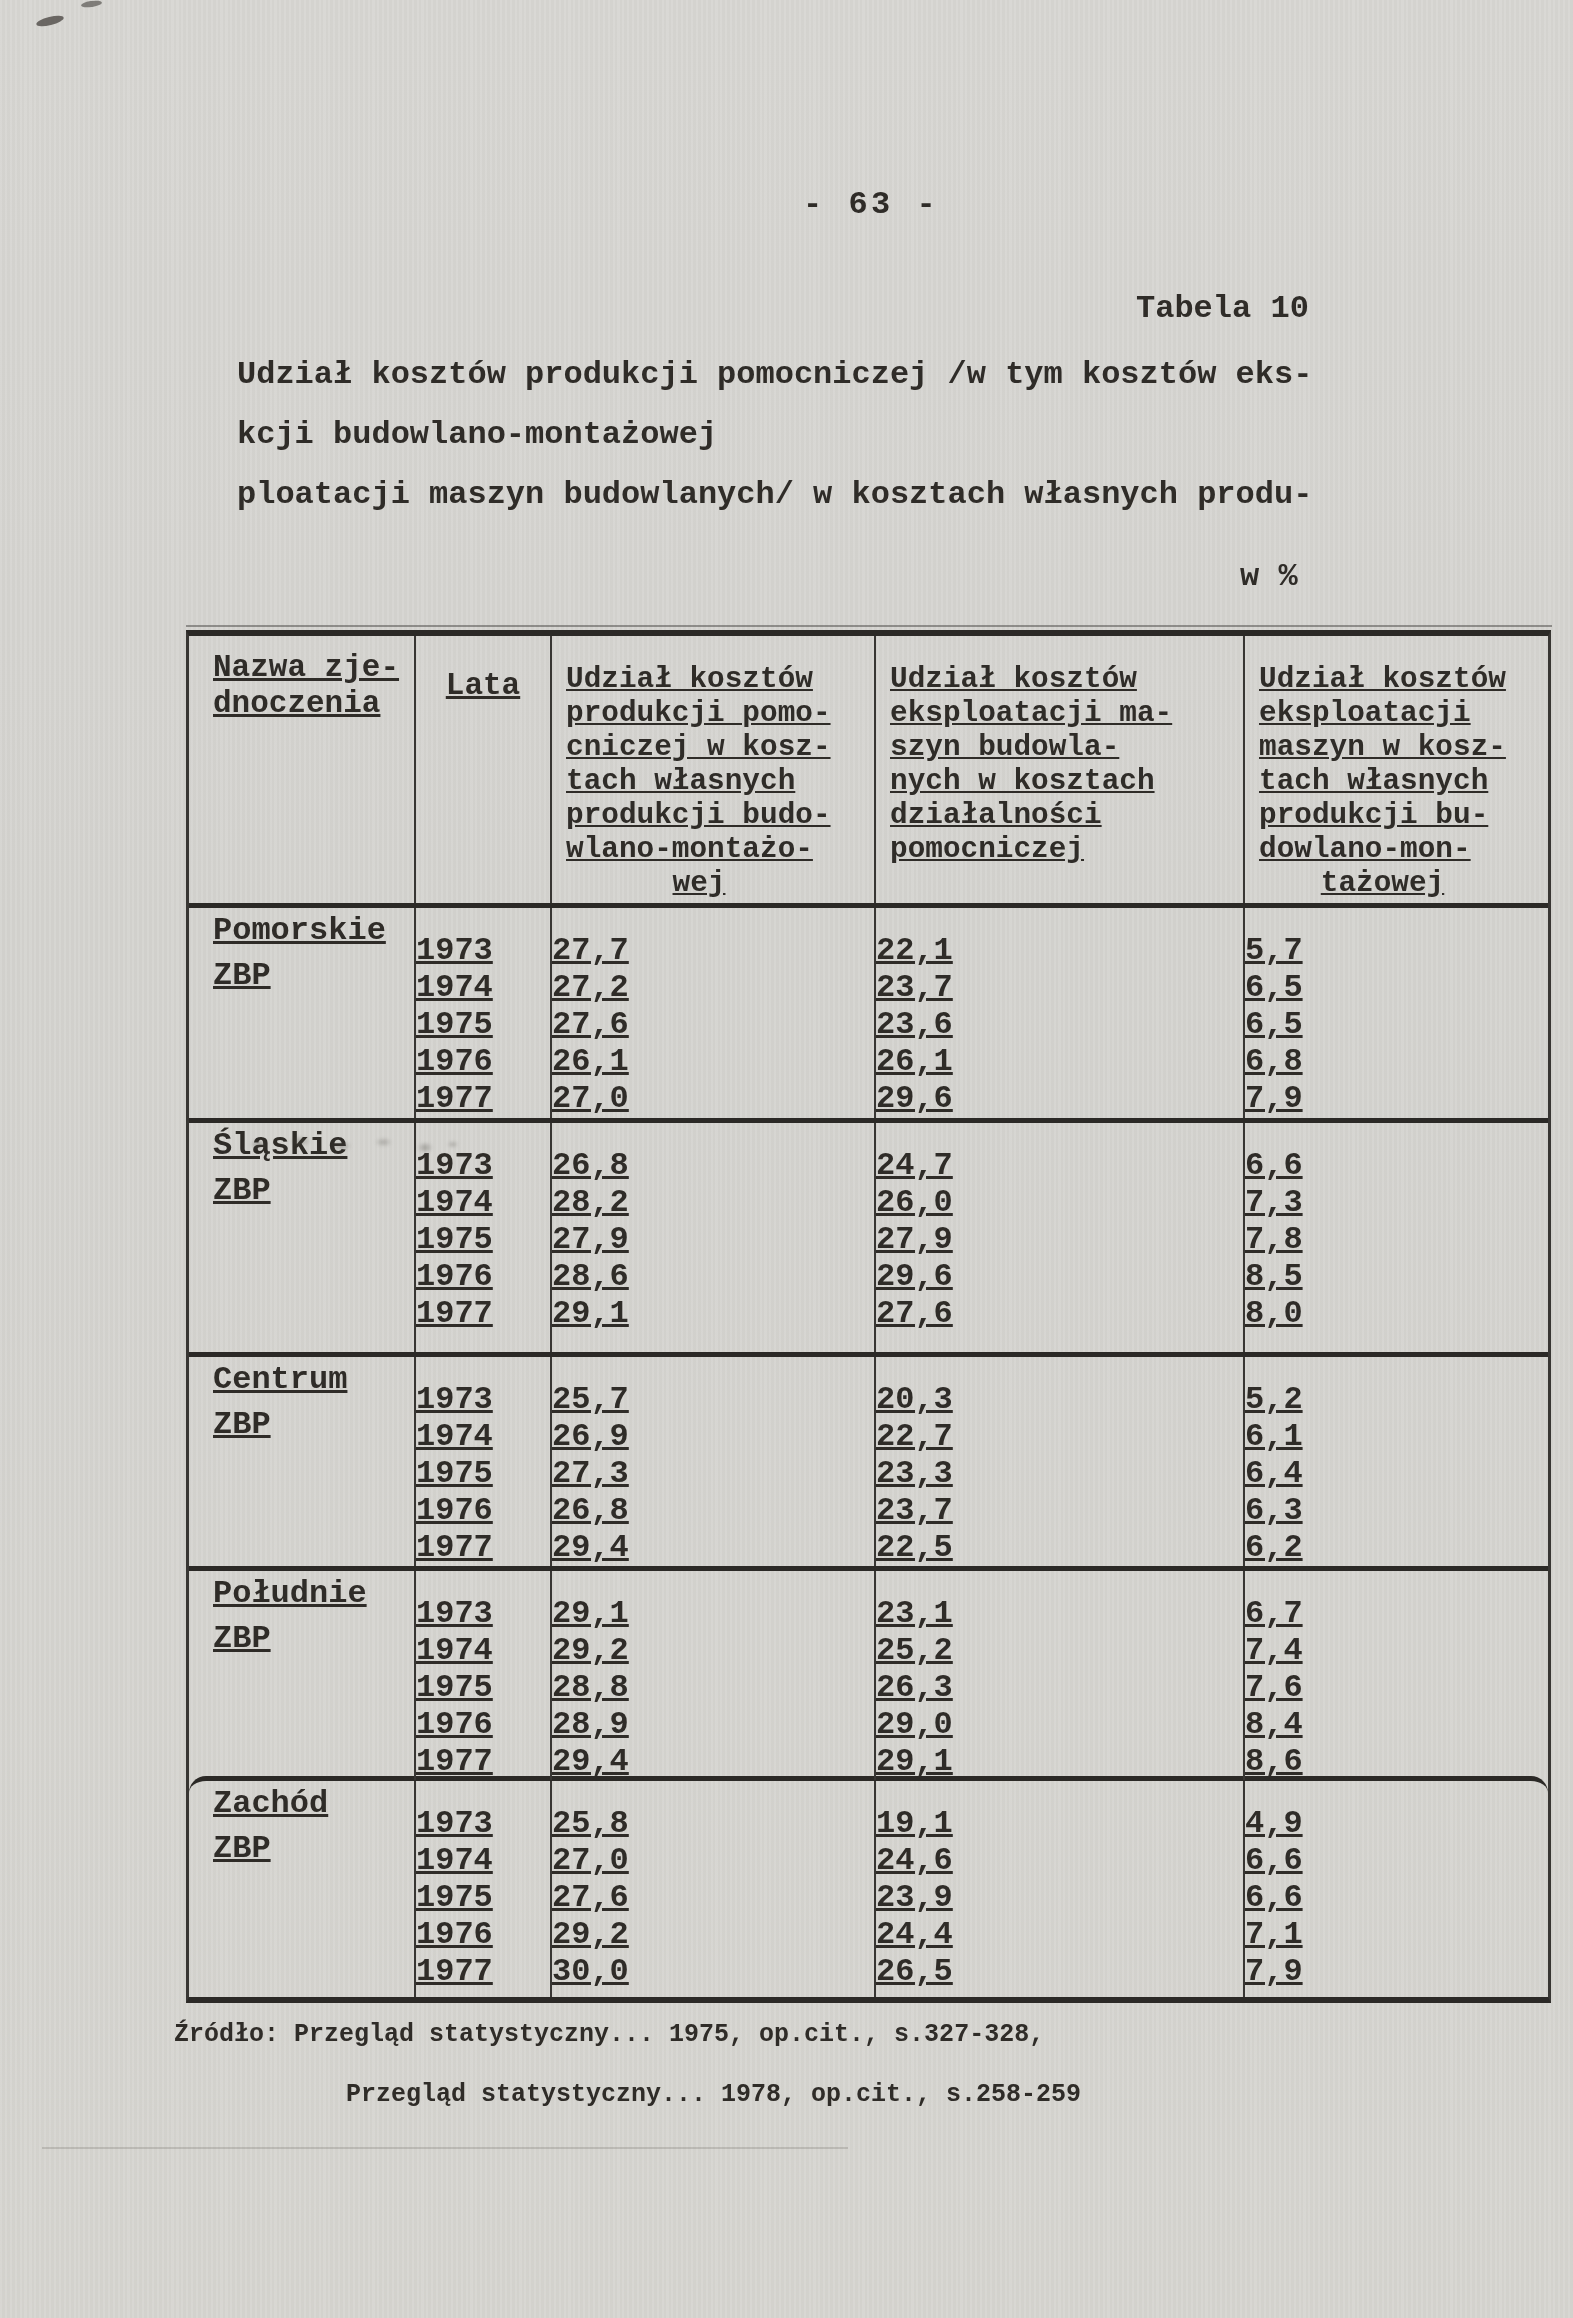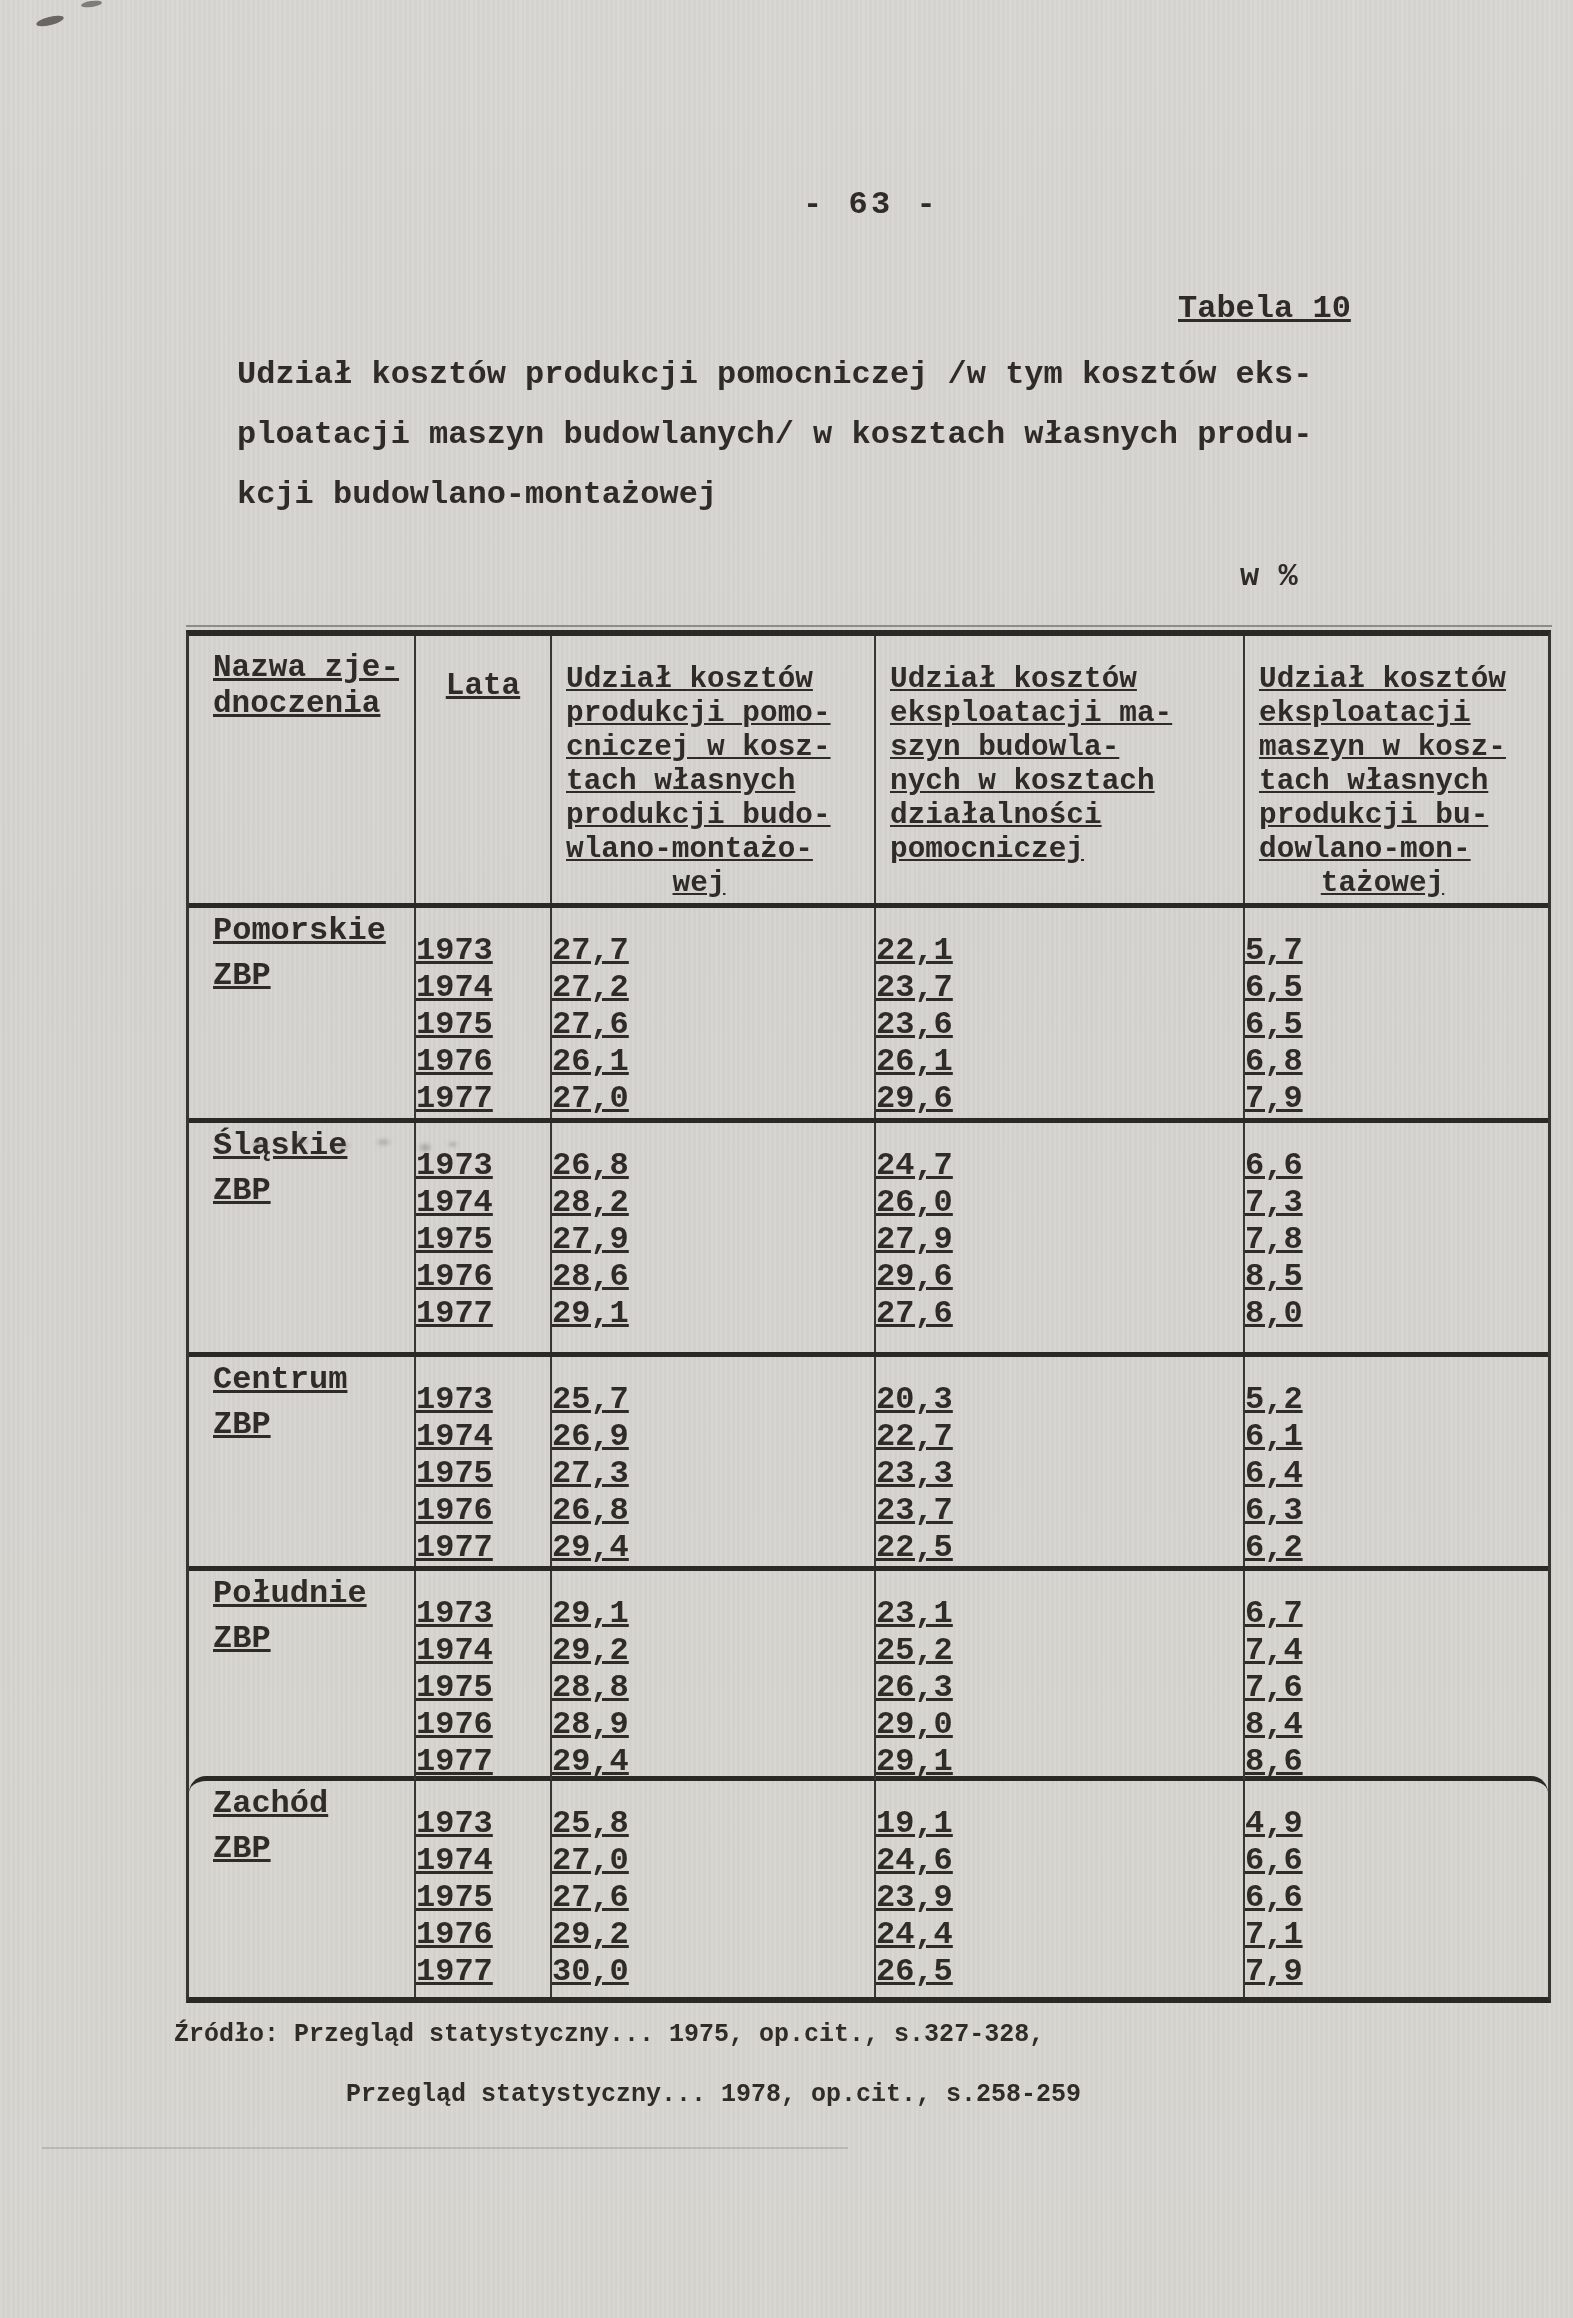--- a/index.html
+++ b/index.html
@@ -6,21 +6,21 @@
   body{
     width:1573px;height:2319px;position:relative;overflow:hidden;
     background:
       repeating-linear-gradient(90deg, rgba(255,255,255,0.035) 0 2.1px, rgba(0,0,0,0.018) 2.1px 4.9px),
       linear-gradient(180deg,#d8d7d3 0%, #d5d4d0 40%, #d7d6d1 100%);
     font-family:"Liberation Mono","DejaVu Sans Mono",monospace;
     color:#2f2c28;font-weight:700;
   }
   .nowrap{white-space:nowrap;}
   .page-number{position:absolute;left:803px;top:186px;font-size:32px;letter-spacing:3.5px;}
-  .table-label{position:absolute;left:1178px;top:290px;font-size:32px;text-decoration:underline;}
+  .table-label{position:absolute;left:1136px;top:290px;font-size:32px;}
   .title{position:absolute;left:237px;top:345px;font-size:32px;line-height:60px;}
   .unit-note{position:absolute;left:1240px;top:558px;font-size:32px;}
 
   .data-table{
     position:absolute;left:186px;top:630px;width:1359px;
     border:3.5px solid #383633;border-top:6.3px solid #2b2926;border-bottom:6.3px solid #2b2926;
     background:transparent;
     text-decoration:underline;
   }
   .data-table::before{ 
@@ -63,22 +63,22 @@
 <body>
 
 <div class="speck speck-a"></div>
 <div class="speck speck-b"></div>
 
 <div class="page-number nowrap">- 63 -</div>
 <div class="table-label nowrap">Tabela 10</div>
 
 <div class="title">
   <div class="nowrap">Udział kosztów produkcji pomocniczej /w tym kosztów eks-</div>
+  <div class="nowrap">kcji budowlano-montażowej</div>
   <div class="nowrap">ploatacji maszyn budowlanych/ w kosztach własnych produ-</div>
-  <div class="nowrap">kcji budowlano-montażowej</div>
 </div>
 
 <div class="unit-note nowrap">w %</div>
 
 <div class="data-table">
   <div class="row header-row">
     <div class="cell h-name">
         <div>Nazwa zje-</div>
         <div>dnoczenia</div>
       </div>

